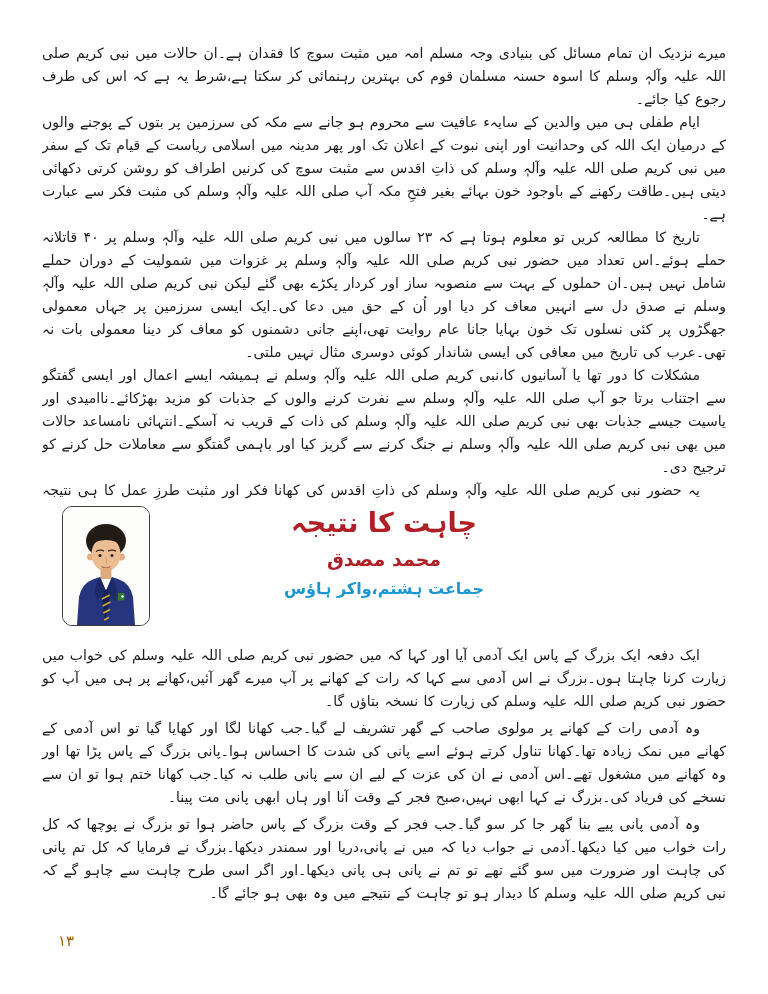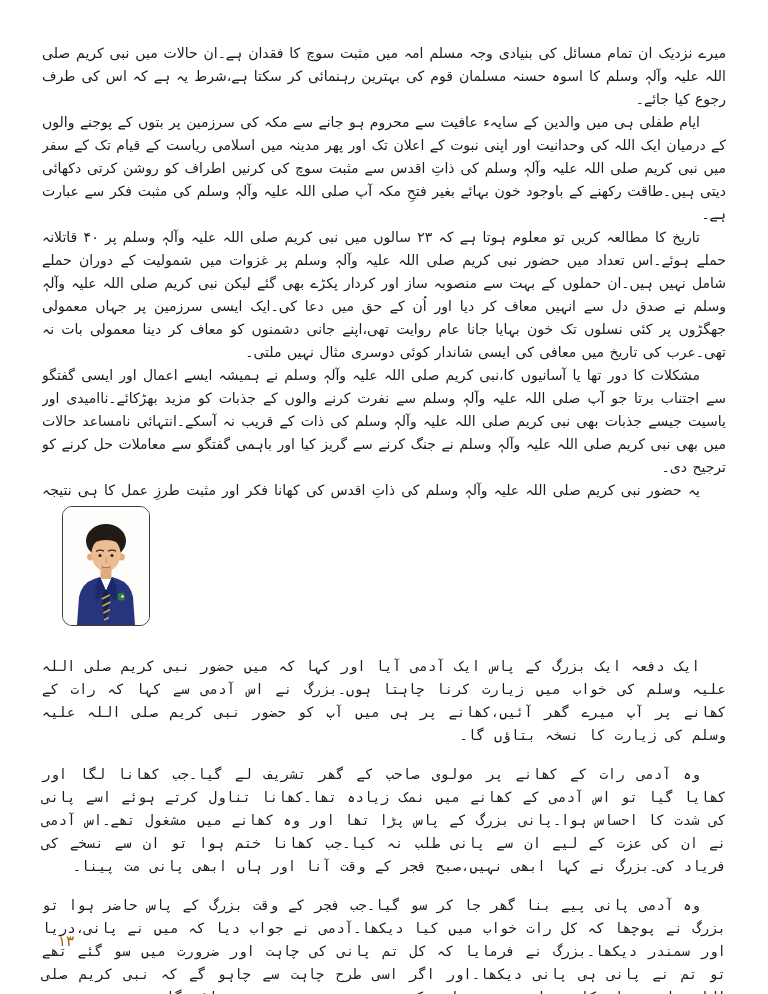--- a/index.html
+++ b/index.html
@@ -47,21 +47,21 @@
   .article-author{
     margin-top:8px;
     font-size:19px;font-weight:bold;line-height:1.2;
     color:var(--title-red);
   }
   .article-house{
     margin-top:8px;
     font-size:16px;font-weight:bold;line-height:1.2;
     color:var(--class-blue);
   }
-  .article-2 p.body{margin-top:16px;font-family:Liberation Mono, monospace;}
+  .article-2 p.body{margin-top:4px;}
   .page-number{
     position:absolute;left:58px;bottom:44px;
     font-size:15px;color:#a16207;
     direction:rtl;
   }
 </style>
 </head>
 <body>
 
 <div class="page">
@@ -109,20 +109,25 @@
             <line x1="38.8" y1="92" x2="46.8" y2="88"></line>
             <line x1="39.6" y1="99" x2="47.4" y2="95"></line>
             <line x1="40.4" y1="106" x2="47" y2="102.5"></line>
             <line x1="41.2" y1="113" x2="45.8" y2="110.5"></line>
           </g>
 
           <rect x="55" y="86" width="6.5" height="7.5" rx="1" fill="#2f7d33"></rect>
           <circle cx="59.5" cy="89.5" r="1.2" fill="#ffffff"></circle>
         </svg>
       </div>
+      <div class="titles">
+        <h1 class="article-title">چاہت کا نتیجہ</h1>
+        <div class="article-author">محمد مصدق</div>
+        <div class="article-house">جماعت ہشتم،واکر ہاؤس</div>
+      </div>
     </div>
 
     <section class="article-2">
       <p class="body">ایک دفعہ ایک بزرگ کے پاس ایک آدمی آیا اور کہا کہ میں حضور نبی کریم صلی اللہ علیہ وسلم کی خواب میں زیارت کرنا چاہتا ہوں۔بزرگ نے اس آدمی سے کہا کہ رات کے کھانے پر آپ میرے گھر آئیں،کھانے پر ہی میں آپ کو حضور نبی کریم صلی اللہ علیہ وسلم کی زیارت کا نسخہ بتاؤں گا۔</p>
       <p class="body">وہ آدمی رات کے کھانے پر مولوی صاحب کے گھر تشریف لے گیا۔جب کھانا لگا اور کھایا گیا تو اس آدمی کے کھانے میں نمک زیادہ تھا۔کھانا تناول کرتے ہوئے اسے پانی کی شدت کا احساس ہوا۔پانی بزرگ کے پاس پڑا تھا اور وہ کھانے میں مشغول تھے۔اس آدمی نے ان کی عزت کے لیے ان سے پانی طلب نہ کیا۔جب کھانا ختم ہوا تو ان سے نسخے کی فریاد کی۔بزرگ نے کہا ابھی نہیں،صبح فجر کے وقت آنا اور ہاں ابھی پانی مت پینا۔</p>
       <p class="body">وہ آدمی پانی پیے بنا گھر جا کر سو گیا۔جب فجر کے وقت بزرگ کے پاس حاضر ہوا تو بزرگ نے پوچھا کہ کل رات خواب میں کیا دیکھا۔آدمی نے جواب دیا کہ میں نے پانی،دریا اور سمندر دیکھا۔بزرگ نے فرمایا کہ کل تم پانی کی چاہت اور ضرورت میں سو گئے تھے تو تم نے پانی ہی پانی دیکھا۔اور اگر اسی طرح چاہت سے چاہو گے کہ نبی کریم صلی اللہ علیہ وسلم کا دیدار ہو تو چاہت کے نتیجے میں وہ بھی ہو جائے گا۔</p>
     </section>
 
   </div>
 

